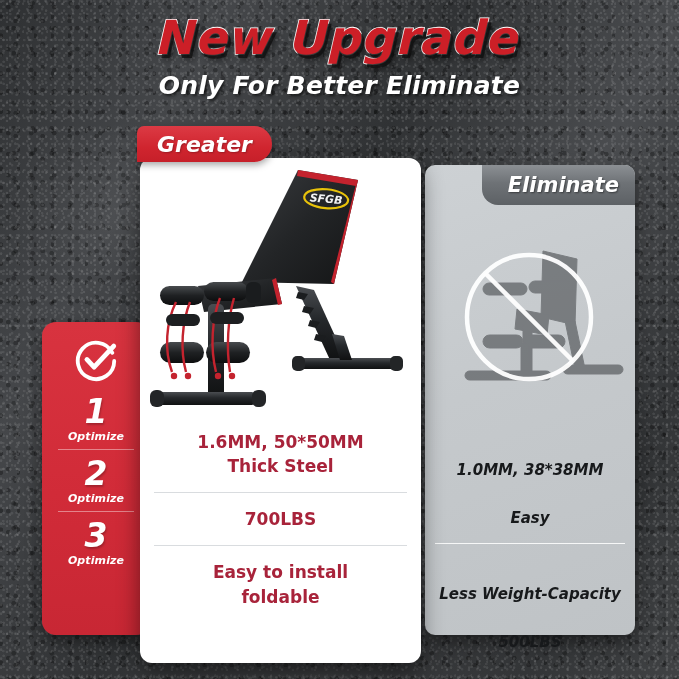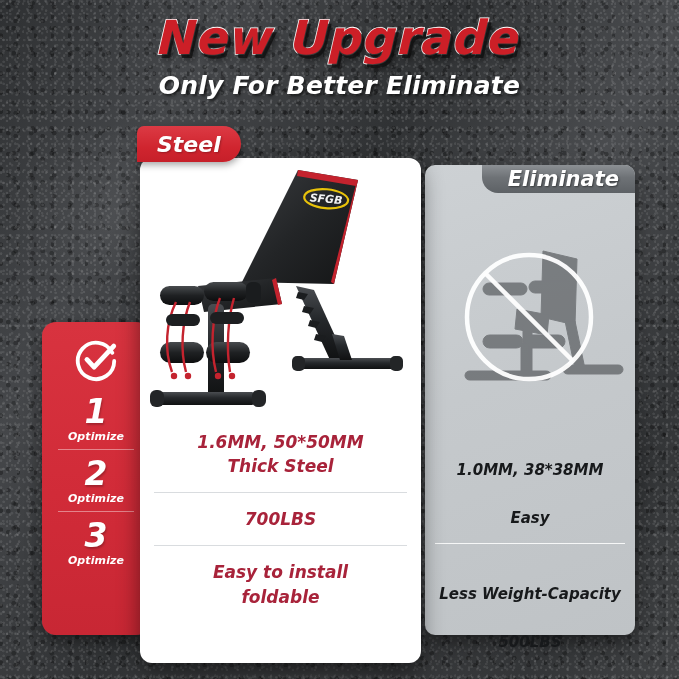--- a/index.html
+++ b/index.html
@@ -87,21 +87,21 @@
 
   
   .gray-card{
     position:absolute;left:425px;top:165px;width:210px;height:470px;
     background:linear-gradient(160deg,#cdd1d4 0%,#c5c9cc 45%,#bfc3c6 100%);
     border-radius:10px;
     box-shadow:0 8px 18px rgba(0,0,0,.45);
     z-index:12;
   }
   .badge-eliminate{
-    position:absolute;right:0;top:0;height:28px;
+    position:absolute;right:0;top:0;height:40px;
     padding:0 16px 0 26px;
     display:flex;align-items:center;
     background:linear-gradient(180deg,#8c9094 0%,#6e7276 45%,#5d6165 100%);
     border-top-right-radius:10px;
     border-bottom-left-radius:16px;
     z-index:14;
   }
   .badge-eliminate span{
     font-family:"DejaVu Sans", sans-serif;
     font-weight:bold;font-style:italic;font-size:21px;color:#ffffff;
@@ -138,21 +138,21 @@
     font-family:"DejaVu Sans", sans-serif;
     font-weight:bold;font-style:italic;font-size:22px;color:#ffffff;
     text-shadow:1px 1px 2px rgba(0,0,0,.25);
   }
   .white-img{position:absolute;left:6px;right:6px;top:6px;height:250px;}
   .white-rows{position:absolute;left:14px;right:14px;top:258px;}
   .white-row{padding:14px 4px;text-align:center;}
   .white-row + .white-row{border-top:1px solid #d9dcdf;}
   .white-row .line{
     font-family:"DejaVu Sans", sans-serif;
-    font-weight:bold;font-style:italic;
+    font-weight:bold;
     font-size:17px;line-height:1.42;color:#a8233a;
   }
 </style>
 </head>
 <body>
 
 <div class="stage">
 
   <div class="bg"></div>
 
@@ -229,21 +229,21 @@
       <div class="gray-row">
         <div class="line">Less Weight-Capacity</div>
         <div class="line">500LBS</div>
       </div>
     </div>
   </div>
 
   <div class="white-card">
 
     <div class="badge-update">
-      <span>Steel</span>
+      <span>Greater</span>
     </div>
 
     <div class="white-img">
       <svg viewBox="0 0 269 250" width="269" height="250">
         <defs>
           <linearGradient id="padG" x1="0" y1="0" x2="1" y2="1">
             <stop offset="0%" stop-color="#3a3c3f"></stop>
             <stop offset="50%" stop-color="#232527"></stop>
             <stop offset="100%" stop-color="#141516"></stop>
           </linearGradient>

